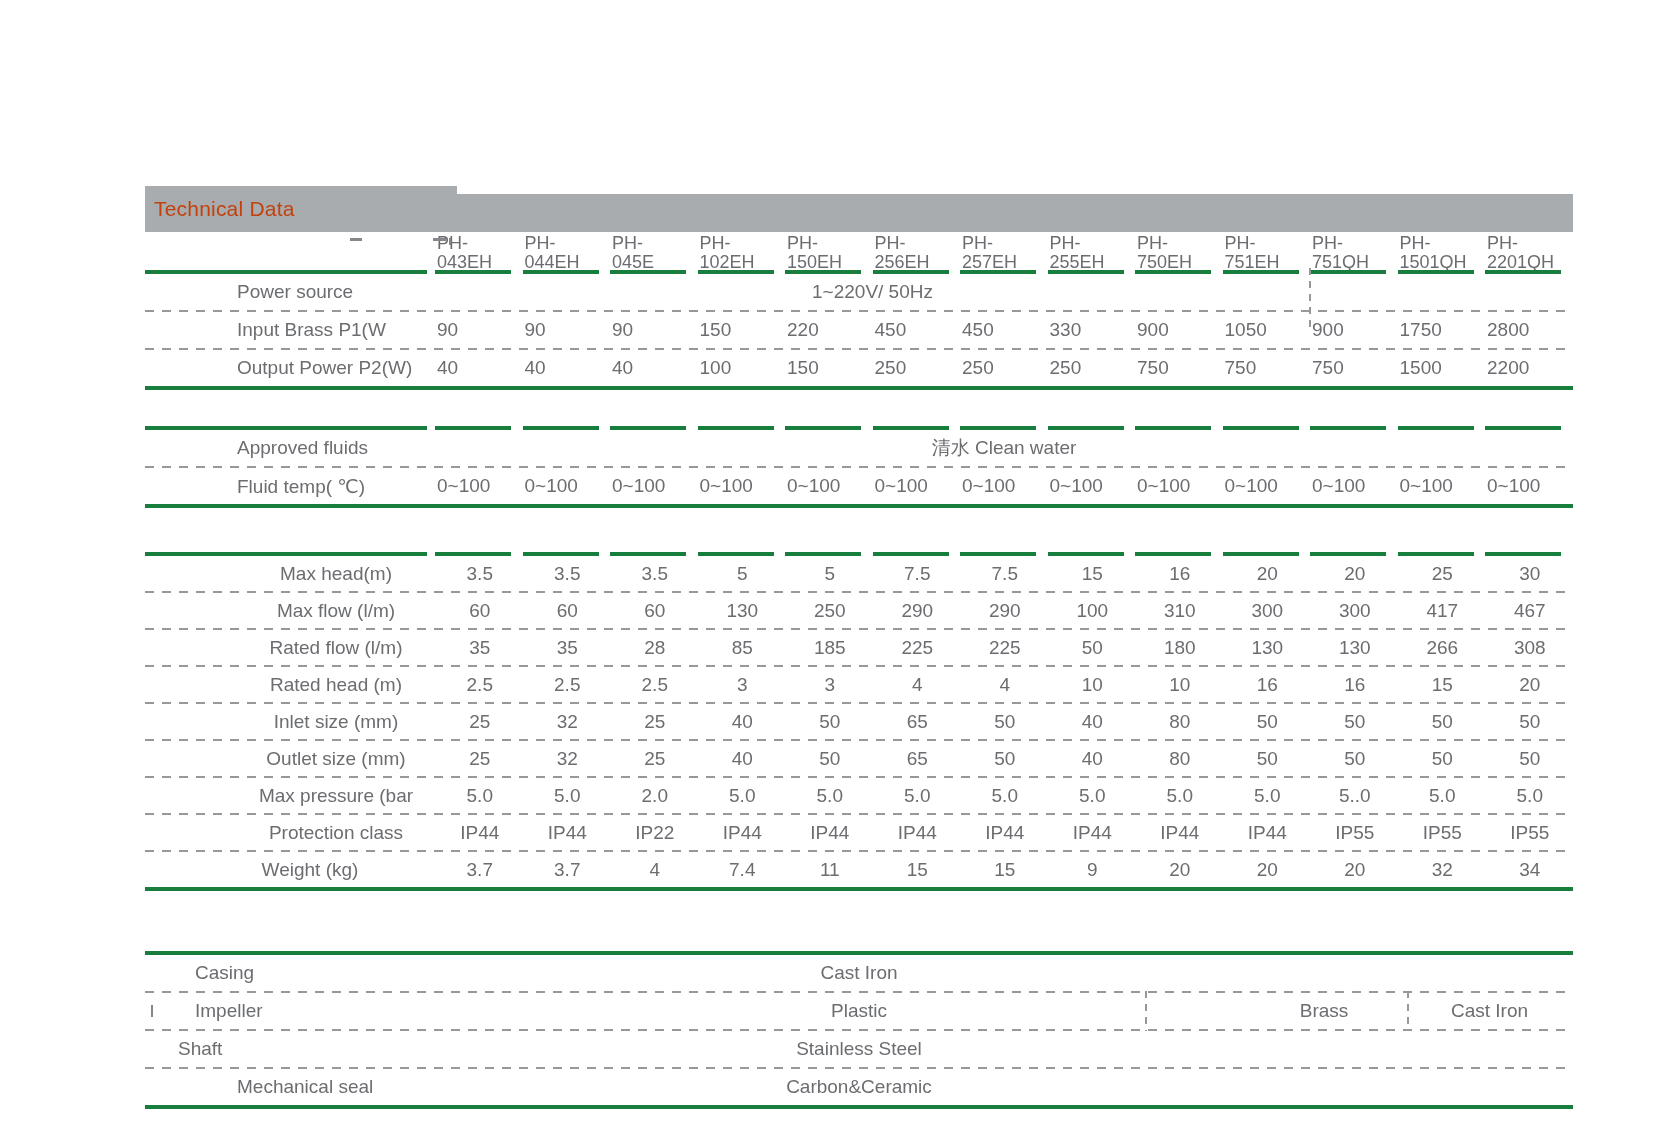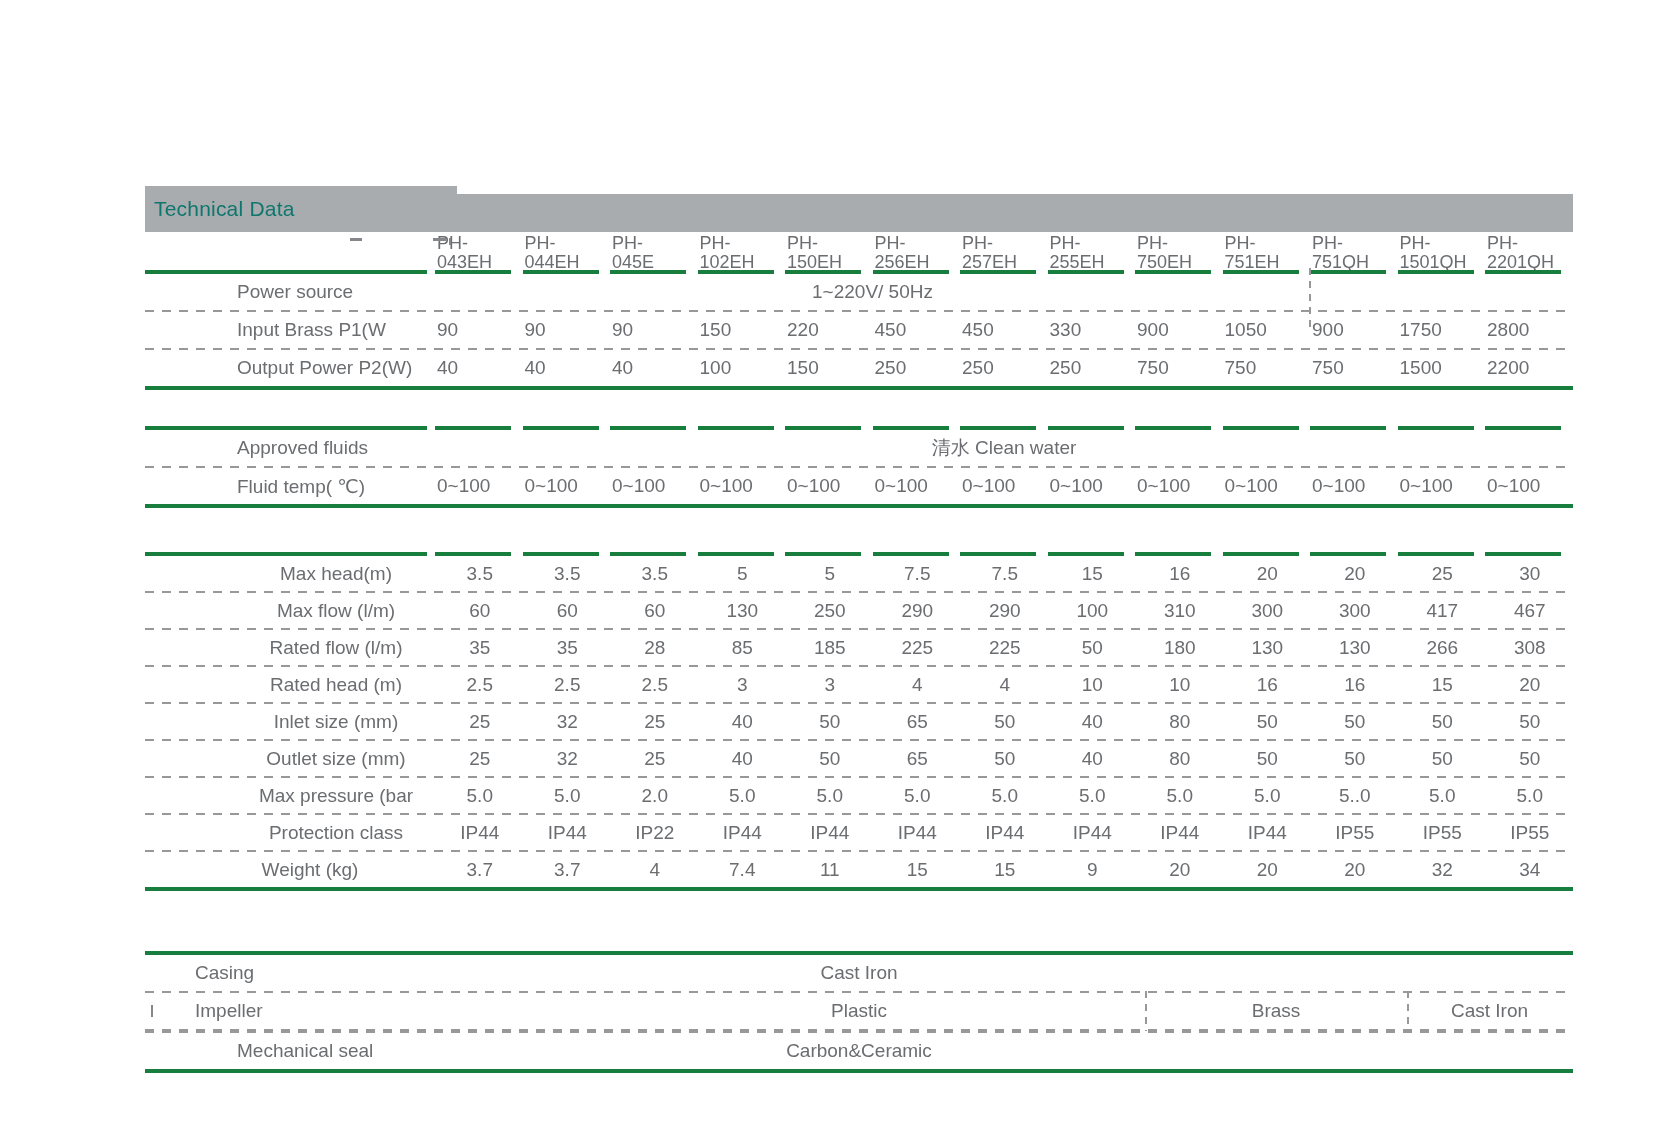--- a/index.html
+++ b/index.html
@@ -7,21 +7,21 @@
     width:1677px;height:1146px;background:#ffffff;
     font-family:"Liberation Sans","DejaVu Sans",sans-serif;
     color:#6b6d70;position:relative;overflow:hidden;
   }
   .sheet{position:absolute;left:145px;top:186px;width:1428px;}
 
   
   .titlebar{position:relative;height:46px;}
   .tb-left{position:absolute;left:0;top:0;width:312px;height:46px;background:#a9acae;}
   .tb-right{position:absolute;left:312px;top:8px;width:1116px;height:38px;background:#a9acae;}
-  .tb-title{position:absolute;left:9px;top:11px;color:#0f766e;font-size:21px;letter-spacing:0.2px;}
+  .tb-title{position:absolute;left:9px;top:11px;color:#c2410c;font-size:21px;letter-spacing:0.2px;}
 
   
   .frag{position:absolute;background:#85878a;height:3px;}
   .frag-tick{position:absolute;background:#85878a;width:2px;height:7px;}
 
   
   .grid{display:grid;grid-template-columns:290px repeat(13,87.5px);}
   .row{height:36px;align-items:center;position:relative;}
   .spec-row{height:35px;align-items:center;text-align:center;}
   .cell{padding-left:2px;font-size:19px;white-space:nowrap;}
@@ -48,21 +48,21 @@
   .span-val{position:absolute;top:0;height:100%;display:flex;align-items:center;justify-content:center;font-size:19px;}
   .pow-1{left:290px;width:875px;text-align:center;}
   .pow-3{left:1165px;width:262px;}
   .fluid-val{left:290px;right:0;}
 
   
   .m-row{height:36px;position:relative;}
   .m-label{position:absolute;top:0;height:100%;display:flex;align-items:center;font-size:19px;}
   .m-val{position:absolute;top:0;height:100%;display:flex;align-items:center;justify-content:center;font-size:19px;}
   .m-full{left:0;right:0;}
-  .m-brass{left:1000px;width:262px;text-align:center;}
+  .m-brass{left:1048px;width:262px;text-align:center;}
   .m-castiron{left:1262px;width:165px;}
   .imp-tick{position:absolute;left:6px;top:12px;width:2px;height:12px;background:#85878a;}
 </style>
 </head>
 <body>
 
 <div class="sheet">
 
   <div class="titlebar">
     <div class="tb-left"></div>
@@ -412,20 +412,24 @@
   <div class="m-row">
     <div class="imp-tick"></div>
     <div class="m-label" style="left:50px;">Impeller</div>
     <div class="m-val m-full">Plastic</div>
     <div class="m-val m-brass">Brass</div>
     <div class="m-val m-castiron">Cast Iron</div>
     <div class="vdash" style="left:1000px;top:-2px;height:40px;"></div>
     <div class="vdash" style="left:1262px;top:-2px;height:40px;"></div>
   </div>
   <div class="dash"></div>
+  <div class="m-row">
+    <div class="m-label" style="left:33px;">Shaft</div>
+    <div class="m-val m-full">Stainless Steel</div>
+  </div>
   <div class="dash"></div>
   <div class="m-row">
     <div class="m-label" style="left:92px;">Mechanical seal</div>
     <div class="m-val m-full">Carbon&amp;Ceramic</div>
   </div>
   <div class="gline"></div>
 
 </div>
 
 </body></html>

